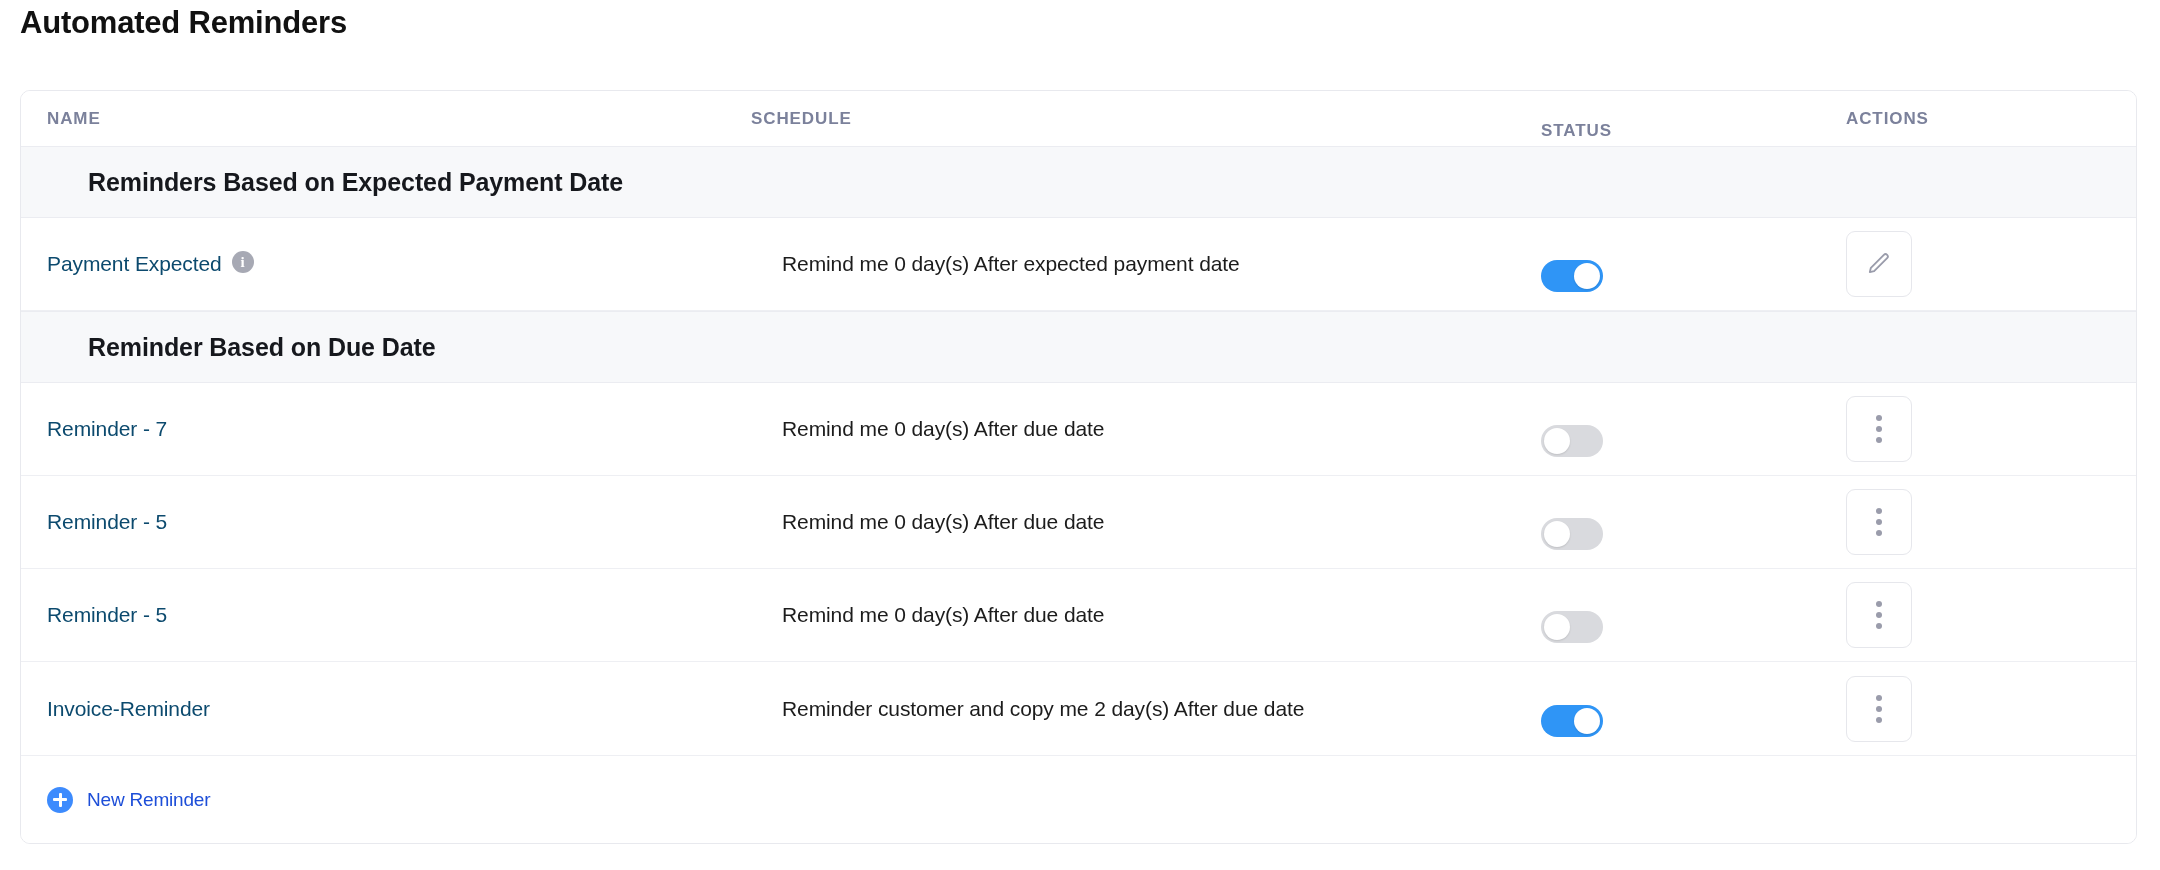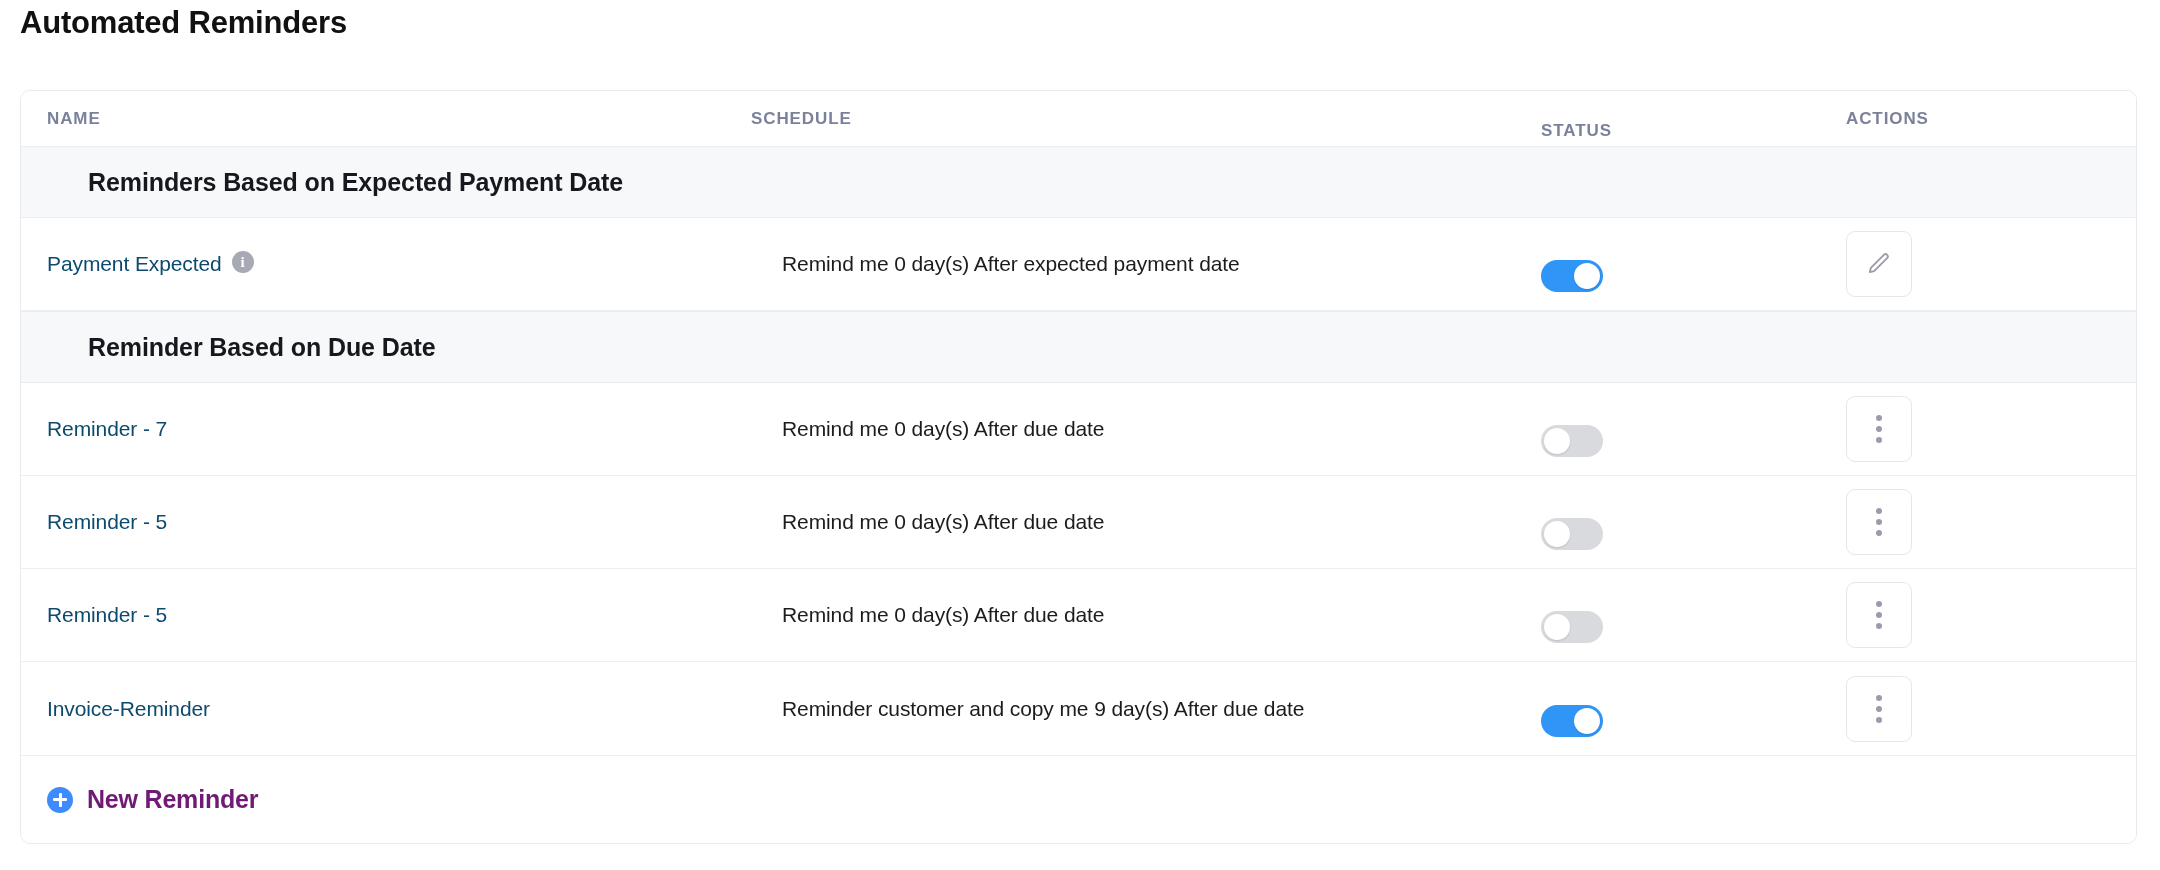--- a/index.html
+++ b/index.html
@@ -212,23 +212,23 @@
     background: #ffffff;
     border-radius: 1px;
   }
   .plus-icon::before {
     left: 6px; top: 11.5px; width: 14px; height: 3px;
   }
   .plus-icon::after {
     top: 6px; left: 11.5px; height: 14px; width: 3px;
   }
   .new-reminder-label {
-    font-size: 25px;
-    font-weight: 700;
-    color: #701a75;
+    font-size: 19px;
+    font-weight: 400;
+    color: #1d4ed8;
     margin-left: 14px;
     cursor: pointer;
     letter-spacing: -0.2px;
   }
 
   .status-wrap { display: flex; align-items: center; }
   .action-wrap { display: flex; align-items: center; }
 </style>
 </head>
 <body>
@@ -354,21 +354,21 @@
             </span>
         </span>
       </div>
     </div>
 
     <div class="row data-row no-border">
       <div class="col-name">
         <span class="name-link">Invoice-Reminder</span>
       </div>
       <div class="col-sched">
-        <span class="sched-text">Reminder customer and copy me 9 day(s) After due date</span>
+        <span class="sched-text">Reminder customer and copy me 2 day(s) After due date</span>
       </div>
       <div class="col-status status-wrap">
         <span class="toggle on">
           <span class="knob"></span>
         </span>
       </div>
       <div class="col-action action-wrap">
         <span class="act-btn">
           <span class="kebab">
               <i></i>

